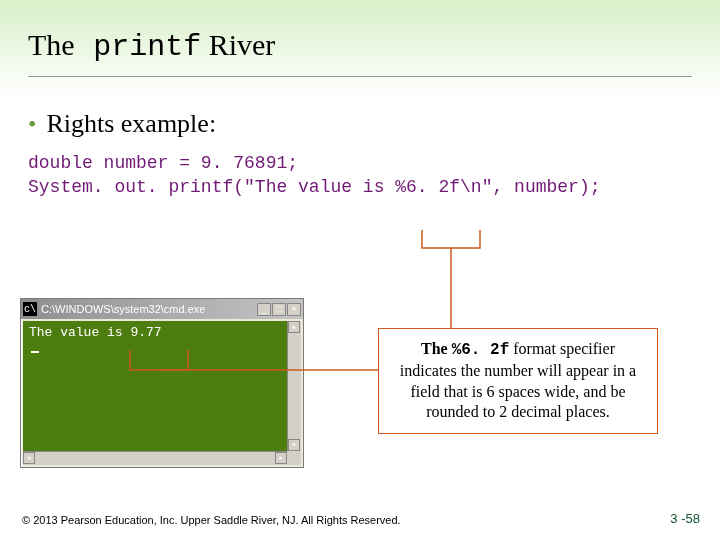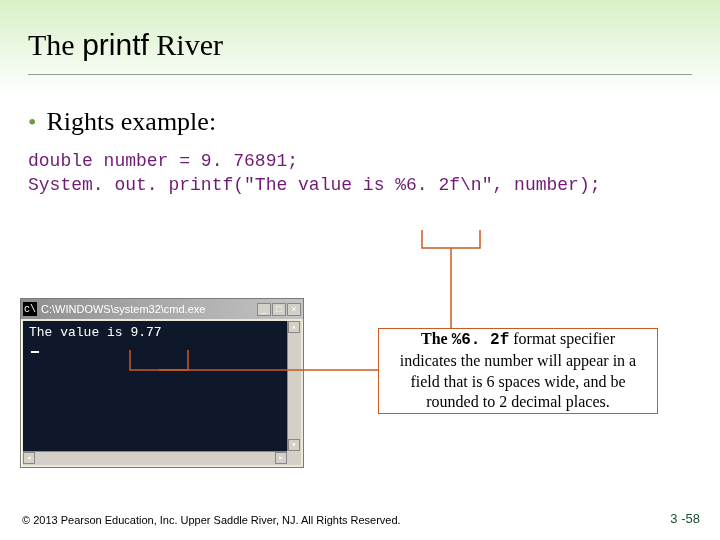--- a/index.html
+++ b/index.html
@@ -8,21 +8,21 @@
     background: linear-gradient(to bottom, #d8f0c8 0%, #ffffff 18%);
     font-family: Georgia, 'Times New Roman', serif;
     position: relative;
     overflow: hidden;
   }
   .title {
     font-size: 30px;
     padding: 28px 0 8px 28px;
     color: #000;
   }
-  .title .mono { font-family: Liberation Sans, sans-serif; }
+  .title .mono { font-family: Liberation Mono, monospace; margin-left: 11px; }
   .title-underline {
     margin: 4px 28px 0 28px;
     border-bottom: 1px solid #999;
   }
   .bullet-row {
     padding: 32px 0 0 28px;
     font-size: 26px;
     color: #000;
   }
   .bullet-dot { color: #6a9c3c; font-size: 24px; margin-right: 10px; }
@@ -68,21 +68,21 @@
     background: #d4d0c8;
     border: 1px solid #888;
     font-family: Arial, sans-serif;
     font-size: 9px; line-height: 10px;
     text-align: center;
     cursor: pointer;
   }
   .console-inner {
     margin: 2px;
     height: 144px;
-    background: #0f172a;
+    background: #4d7c0f;
     color: #fff;
     font-family: 'Lucida Console', 'Courier New', monospace;
     font-size: 13px;
     padding: 4px 6px;
     position: relative;
   }
   .console-inner .caret {
     display: inline-block; width: 8px; height: 13px;
     border-bottom: 2px solid #fff; margin-left: 2px;
   }
@@ -109,21 +109,21 @@
   .scroll-h .right { right: 0; top: 0; }
 
   
   .callout {
     position: absolute;
     left: 378px;
     top: 328px;
     width: 280px;
     border: 1.5px solid #cc5a1e;
     background: #fff;
-    padding: 0 12px;
+    padding: 10px 12px;
     font-family: Georgia, 'Times New Roman', serif;
     font-size: 16px;
     text-align: center;
     line-height: 1.3;
   }
   .callout .mono { font-family: 'Courier New', monospace; }
 
   
   svg.overlay {
     position: absolute;

